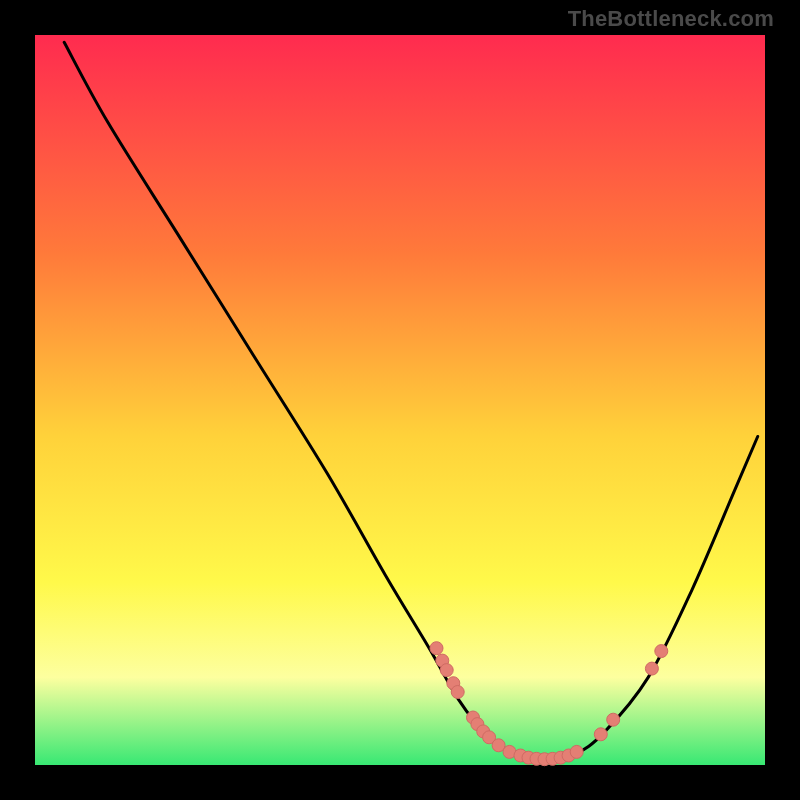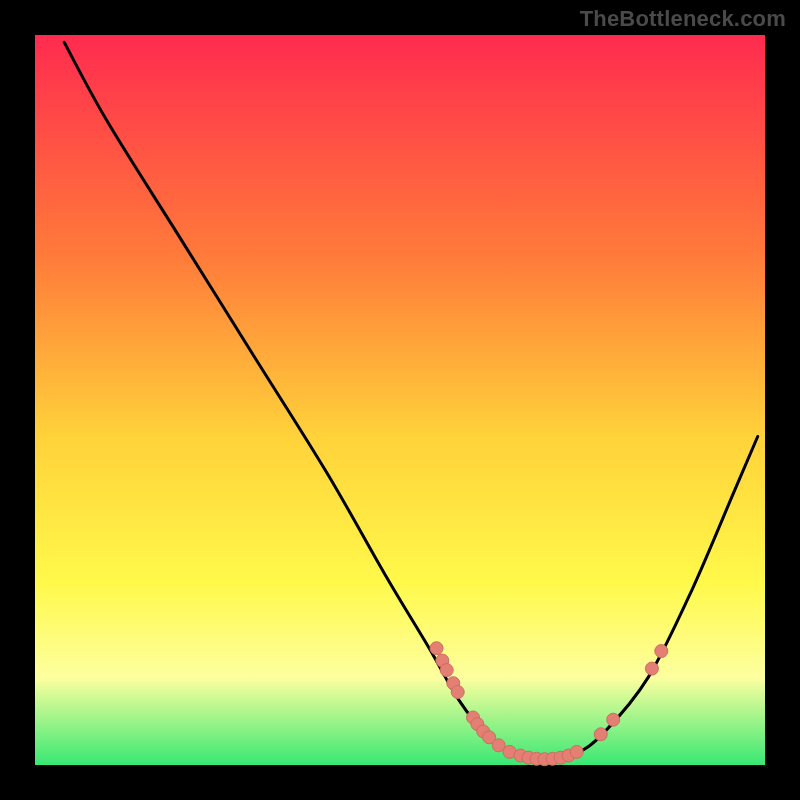--- a/index.html
+++ b/index.html
@@ -13,21 +13,21 @@
   }
   .frame {
     position: relative;
     width: 800px;
     height: 800px;
     background: #000;
   }
   .watermark {
     position: absolute;
     top: 6px;
-    right: 14px;
+    right: 26px;
     color: #4a4a4a;
     font-size: 22px;
     font-weight: 600;
     letter-spacing: 0.2px;
     z-index: 5;
     user-select: none;
     margin-left: 16px;
   }
   svg {
     position: absolute;

